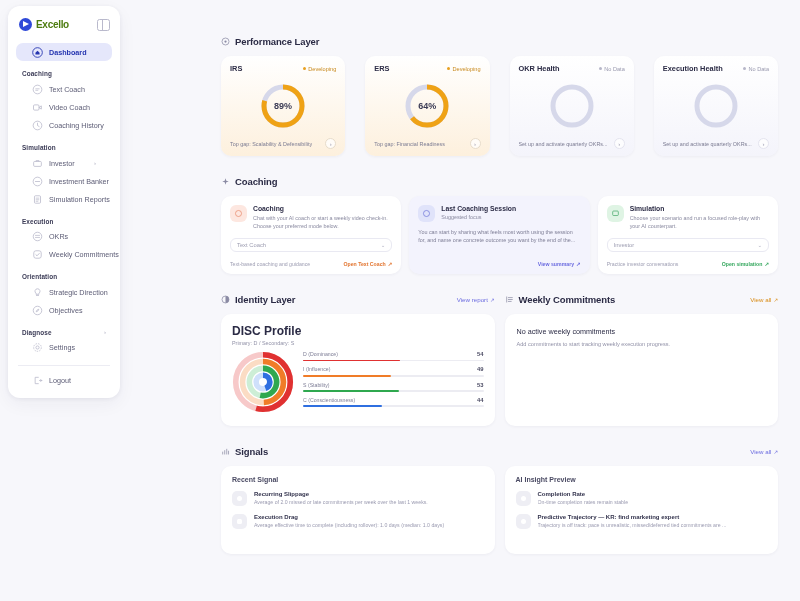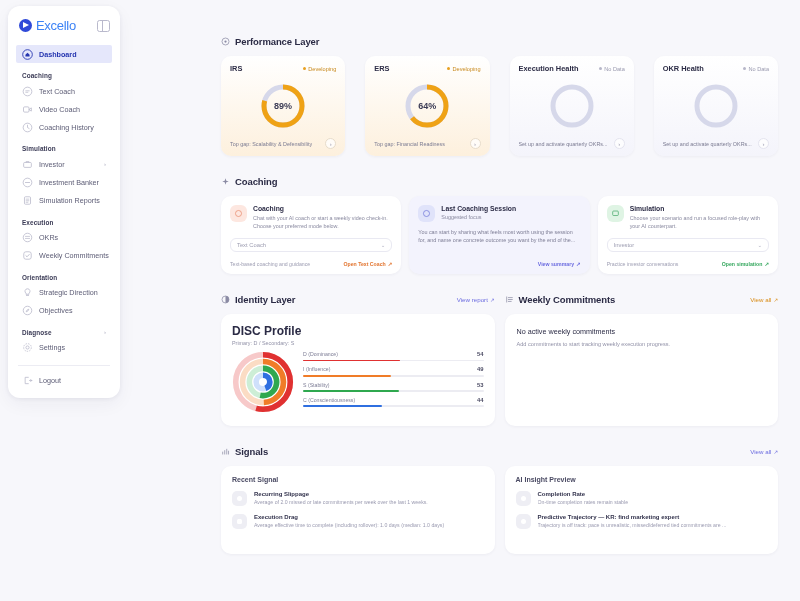--- a/index.html
+++ b/index.html
@@ -27,32 +27,32 @@
     width: 13px; height: 13px; border-radius: 50%;
     background: #2f49d8; position: relative; flex: none;
   }
   .brand-logo:after {
     content: ""; position: absolute; left: 3.5px; top: 3px;
     width: 0; height: 0;
     border-left: 6px solid #fff;
     border-top: 3.5px solid transparent;
     border-bottom: 3.5px solid transparent;
   }
-  .brand-name { font-size: 13px; font-weight: 400; letter-spacing: -.3px; color: #3b82f6; }
+  .brand-name { font-size: 10px; font-weight: 700; letter-spacing: -.3px; color: #4d7c0f; }
   .panel-toggle {
     margin-left: auto; width: 13px; height: 12px; border: 1.2px solid #b9b9cc;
     border-radius: 2.5px; position: relative; cursor: pointer; flex: none;
   }
   .panel-toggle:after {
     content: ""; position: absolute; left: 4px; top: 0; bottom: 0; width: 1.2px; background: #b9b9cc;
   }
 
   .nav-item {
     display: flex; align-items: center; gap: 6px;
-    height: 19px; padding: 0 6px; border-radius: 2px;
+    height: 19px; padding: 0 16px; border-radius: 7px;
     font-size: 7.2px; color: #5c5c75; cursor: pointer;
   }
   .nav-item.active { background: #e5e7fb; color: #2535b0; font-weight: 600; }
   .nav-item .chev-r { margin-left: auto; font-size: 6px; color: #a9a9bd; }
   .nav-icon { width: 11px; height: 11px; flex: none; display: block; }
   .nav-label { white-space: nowrap; }
   .nav-section {
     font-size: 6.4px; font-weight: 700; color: #3a3a55;
     padding: 0 6px; margin: 9px 0 3px 0; letter-spacing: .1px;
   }
@@ -362,21 +362,21 @@
           </div>
         </div>
         <div class="perf-foot">
           <span class="txt">Top gap: Financial Readiness</span>
           <span class="circ-btn">›</span>
         </div>
       </div>
 
       <div class="perf-card cool">
         <div class="perf-top">
-          <span class="perf-name">Execution Health</span>
+          <span class="perf-name">OKR Health</span>
           <span class="perf-badge grey">
             <i class="dot grey"></i>
             <span>No Data</span>
           </span>
         </div>
         <div class="ring-wrap">
           <div class="ring">
             <svg width="48" height="48" viewBox="0 0 48 48">
               <circle cx="24" cy="24" r="19" fill="none" stroke="#d6d8ea" stroke-width="5"></circle>
             </svg>
@@ -384,21 +384,21 @@
           </div>
         </div>
         <div class="perf-foot">
           <span class="txt">Set up and activate quarterly OKRs...</span>
           <span class="circ-btn cool">›</span>
         </div>
       </div>
 
       <div class="perf-card cool">
         <div class="perf-top">
-          <span class="perf-name">OKR Health</span>
+          <span class="perf-name">Execution Health</span>
           <span class="perf-badge grey">
             <i class="dot grey"></i>
             <span>No Data</span>
           </span>
         </div>
         <div class="ring-wrap">
           <div class="ring">
             <svg width="48" height="48" viewBox="0 0 48 48">
               <circle cx="24" cy="24" r="19" fill="none" stroke="#d6d8ea" stroke-width="5"></circle>
             </svg>

